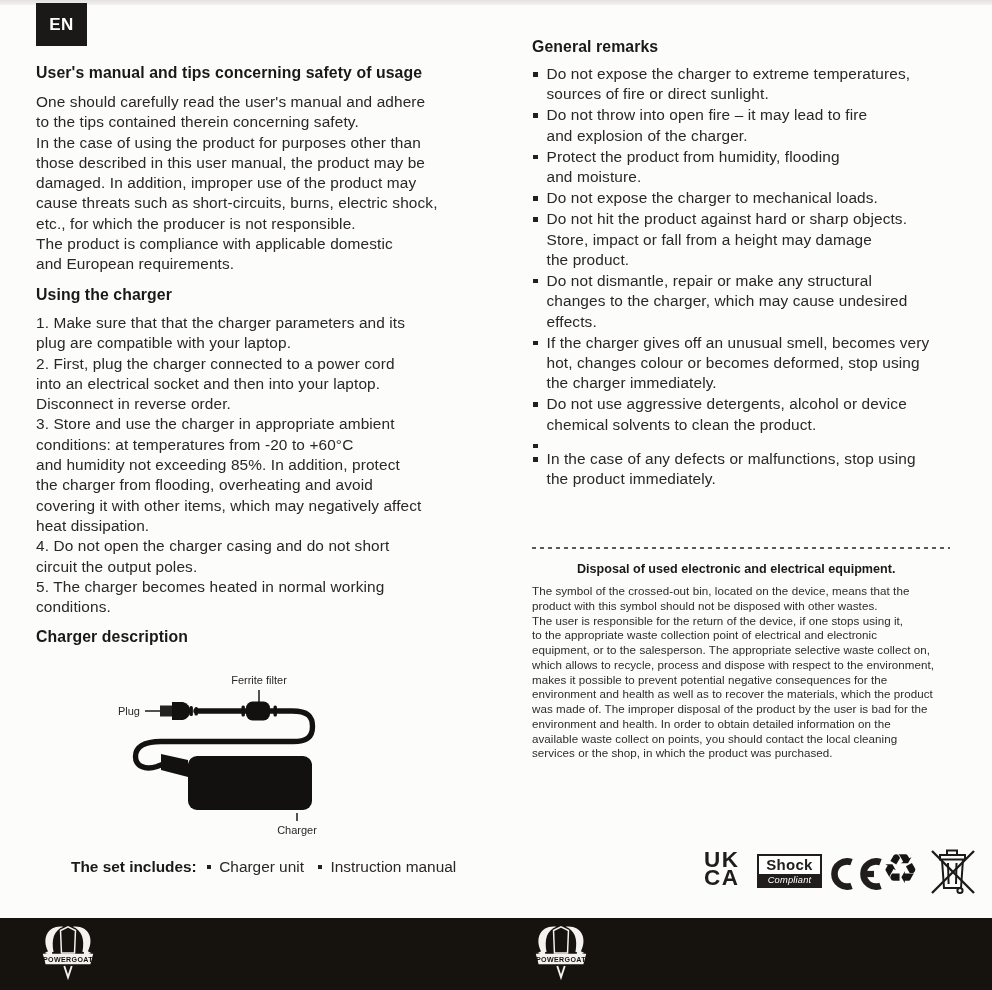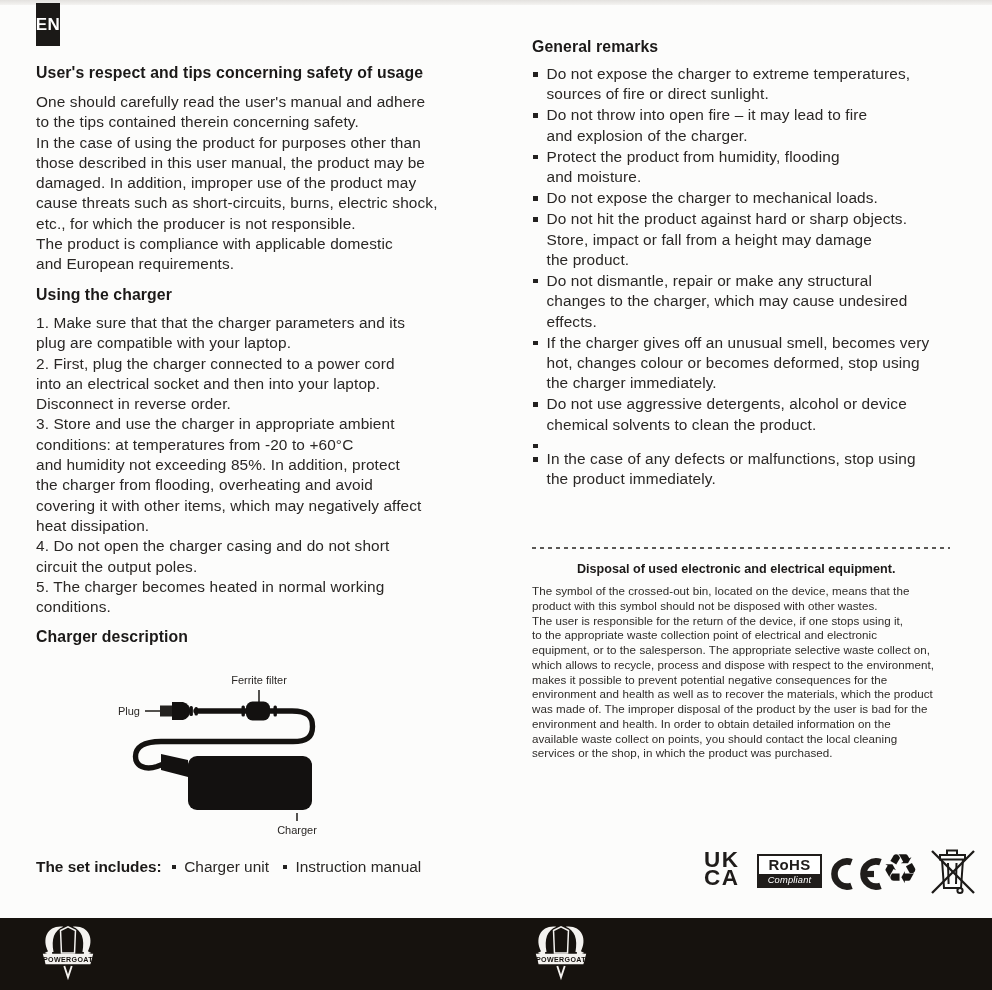--- a/index.html
+++ b/index.html
@@ -11,39 +11,39 @@
     background:#fcfcfb;
     overflow:hidden;
     font-family:"Liberation Sans", sans-serif;
     color:#2a2725;
   }
   .scan-edge-top{
     position:absolute;left:0;top:0;width:100%;height:5px;
     background:linear-gradient(#e3e1de,#f4f3f1);
   }
   .lang-badge{
-    position:absolute;left:36px;top:3px;width:24px;height:43px;
+    position:absolute;left:36px;top:3px;width:51px;height:43px;
     background:#1b1917;color:#ffffff;
     display:flex;align-items:center;justify-content:center;
     font-weight:bold;font-size:17px;letter-spacing:.5px;
   }
   .h{position:absolute;font-weight:bold;font-size:15.8px;color:#1b1918;white-space:pre;letter-spacing:.1px;}
   .bodytxt{position:absolute;font-size:15.4px;line-height:20.3px;white-space:pre;letter-spacing:.12px;color:#2a2725;}
   .smallhead{position:absolute;font-weight:bold;font-size:12.6px;color:#1b1918;white-space:pre;}
   .smalltxt{position:absolute;font-size:11.6px;line-height:14.75px;white-space:pre;letter-spacing:.05px;color:#2e2b28;}
   .remarks{position:absolute;left:532px;top:64px;width:450px;}
   .b-row{display:flex;align-items:flex-start;margin-bottom:.8px;}
   .sq{flex:0 0 auto;width:4.5px;height:4.5px;background:#232120;margin:8px 9px 0 1px;}
   .b-txt{font-size:15.4px;line-height:20.3px;white-space:pre;letter-spacing:.12px;color:#2a2725;}
   .divider{
     position:absolute;left:532px;top:547px;width:418px;height:2px;
     background:repeating-linear-gradient(90deg,#5b5855 0 4px,transparent 4px 8px);
   }
   .set-row{position:absolute;left:36px;top:858px;display:flex;align-items:baseline;font-size:15.4px;}
-  .set-label{font-weight:bold;color:#1b1918;margin-right:10px;white-space:pre;}
+  .set-label{font-weight:bold;color:#1b1918;margin-right:10px;white-space:pre;margin-left:35px;}
   .set-items{display:flex;align-items:baseline;}
   .set-item{display:flex;align-items:baseline;margin-right:14px;}
   .set-item .sq{margin:0 8px 0 0;align-self:center;}
   .diagram{position:absolute;left:60px;top:660px;}
   .dlabel{font-size:11px;fill:#2a2725;font-family:"Liberation Sans",sans-serif;}
   
   .ukca{
     position:absolute;left:704px;top:851px;
     font-weight:800;font-size:22.5px;line-height:17.5px;
     letter-spacing:1.5px;color:#1f1c1a;text-align:center;white-space:pre;
@@ -66,21 +66,21 @@
 </head>
 <body>
 
 <div class="page">
   <div class="scan-edge-top"></div>
 
   <div class="lang-badge">
     <span>EN</span>
   </div>
 
-  <div class="h" style="left:36px;top:64px;">User's respect and tips concerning safety of usage</div>
+  <div class="h" style="left:36px;top:64px;">User's manual and tips concerning safety of usage</div>
   <div class="bodytxt" style="left:36px;top:92px;">One should carefully read the user's manual and adhere
 to the tips contained therein concerning safety.
 In the case of using the product for purposes other than
 those described in this user manual, the product may be
 damaged. In addition, improper use of the product may
 cause threats such as short-circuits, burns, electric shock,
 etc., for which the producer is not responsible.
 The product is compliance with applicable domestic
 and European requirements.</div>
 
@@ -226,21 +226,21 @@
 environment and health as well as to recover the materials, which the product
 was made of. The improper disposal of the product by the user is bad for the
 environment and health. In order to obtain detailed information on the
 available waste collect on points, you should contact the local cleaning
 services or the shop, in which the product was purchased.</div>
 
   <div class="ukca">UK
 CA</div>
 
   <div class="rohs">
-    <div class="rohs-title">RoHS</div>
+    <div class="rohs-title">Shock</div>
     <div class="rohs-sub">Compliant</div>
   </div>
 
   <svg class="ce" width="54" height="36" viewBox="0 0 54 36">
     <path d="M 22.5 6.2 A 12.6 12.6 0 1 0 22.5 29.8" fill="none" stroke="#201d1b" stroke-width="6.6"></path>
     <path d="M 51.5 6.2 A 12.6 12.6 0 1 0 51.5 29.8" fill="none" stroke="#201d1b" stroke-width="6.6"></path>
     <line x1="32.5" y1="18" x2="45" y2="18" stroke="#201d1b" stroke-width="6.2"></line>
   </svg>
   <span class="sr">CE</span>
 

